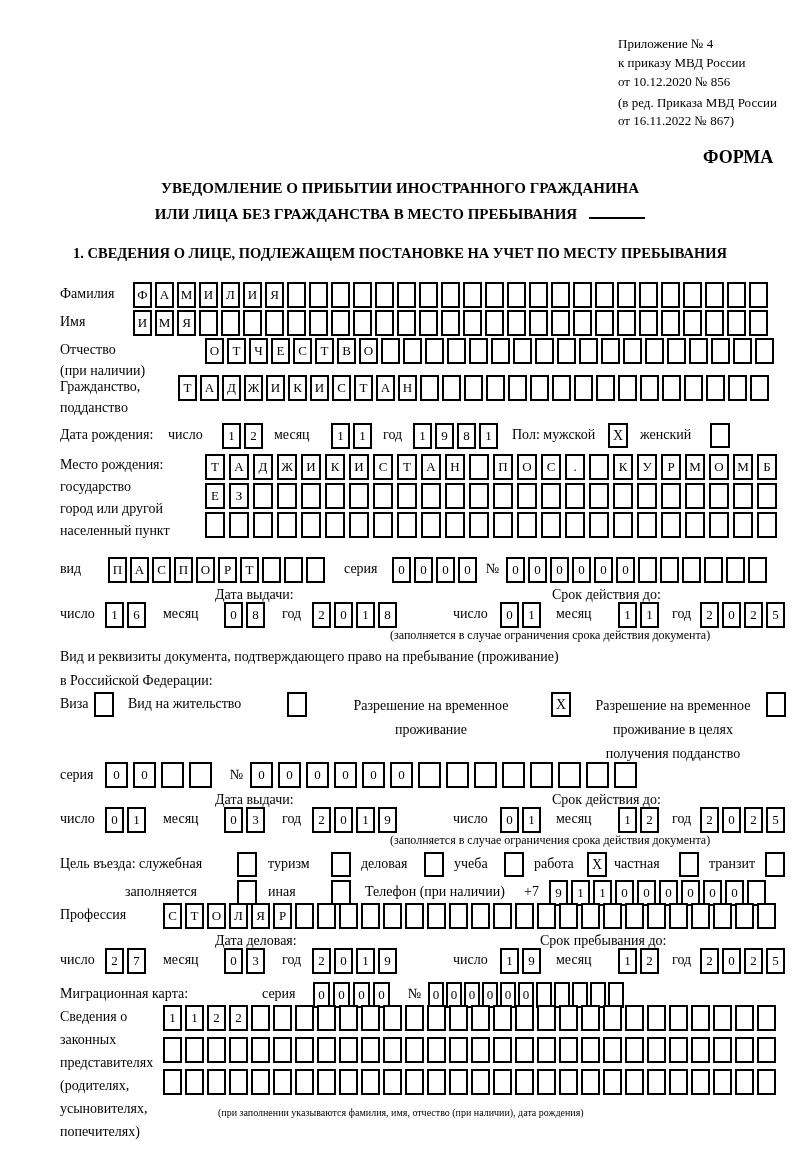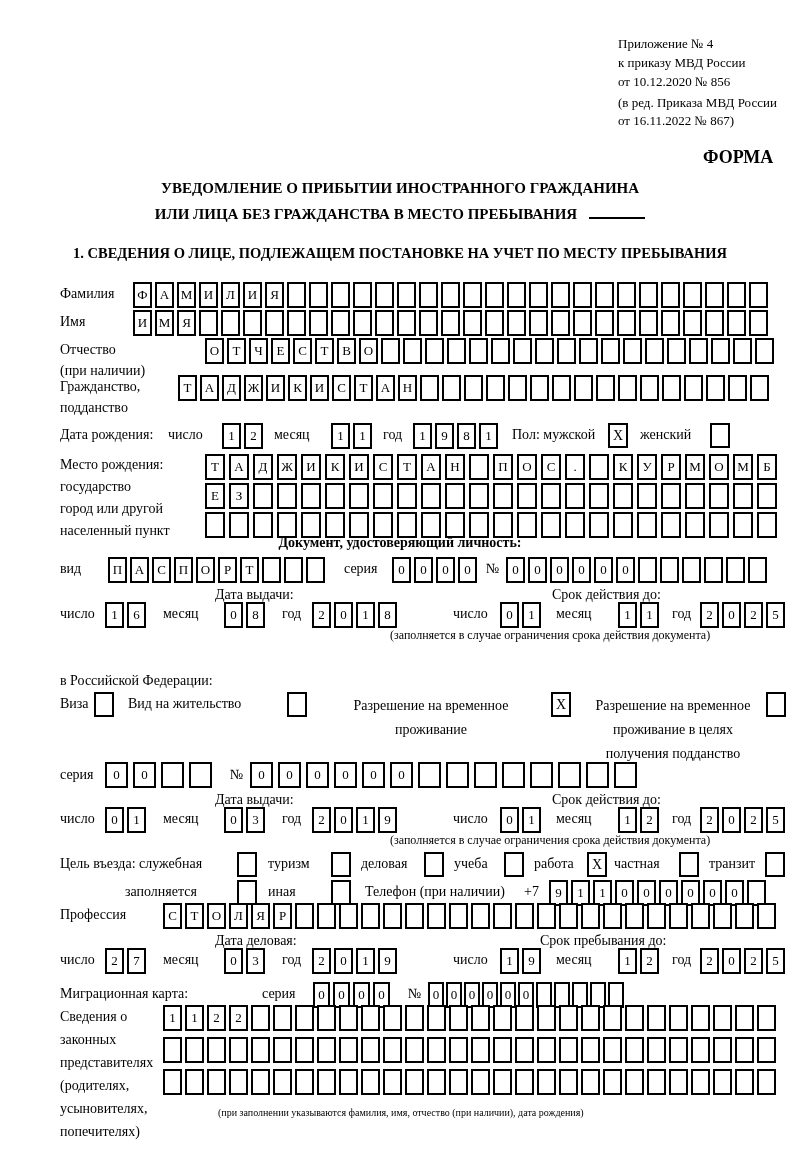--- a/index.html
+++ b/index.html
@@ -275,21 +275,20 @@
       <span class="cell"></span>
       <span class="cell"></span>
       <span class="cell"></span>
       <span class="cell"></span>
       <span class="cell"></span>
       <span class="cell"></span>
       <span class="cell"></span>
       <span class="cell"></span>
     </div>
 
-  <div class="lbl b ctr" style="left:60px;top:536px;width:680px;font-size:14px;white-space:normal;">Документ, удостоверяющий личность:</div>
   <span class="lbl" style="left:60px;top:562px;">вид</span>
   <div class="boxrow" style="left:108px;top:557px;">
       <span class="cell">П</span>
       <span class="cell">А</span>
       <span class="cell">С</span>
       <span class="cell">П</span>
       <span class="cell">О</span>
       <span class="cell">Р</span>
       <span class="cell">Т</span>
       <span class="cell"></span>
@@ -350,20 +349,21 @@
     </div>
   <span class="lbl" style="left:672px;top:607px;">год</span>
   <div class="boxrow" style="left:700px;top:602px;">
       <span class="cell">2</span>
       <span class="cell">0</span>
       <span class="cell">2</span>
       <span class="cell">5</span>
     </div>
   <span class="lbl sm" style="left:390px;top:629px;">(заполняется в случае ограничения срока действия документа)</span>
 
+  <span class="lbl" style="left:60px;top:650px;">Вид и реквизиты документа, подтверждающего право на пребывание (проживание)</span>
   <span class="lbl" style="left:60px;top:674px;">в Российской Федерации:</span>
 
   <span class="lbl" style="left:60px;top:697px;">Виза</span>
   <div class="cbx" style="left:94px;top:692px;"></div>
   <span class="lbl" style="left:128px;top:697px;">Вид на жительство</span>
   <div class="cbx" style="left:287px;top:692px;"></div>
   <div class="blk" style="left:318px;top:694px;width:226px;"><span>Разрешение на временное</span><br><span>проживание</span></div>
   <div class="cbx" style="left:551px;top:692px;">X</div>
   <div class="blk" style="left:583px;top:694px;width:180px;"><span>Разрешение на временное</span><br><span>проживание в целях</span><br><span>получения подданство</span></div>
   <div class="cbx" style="left:766px;top:692px;"></div>

